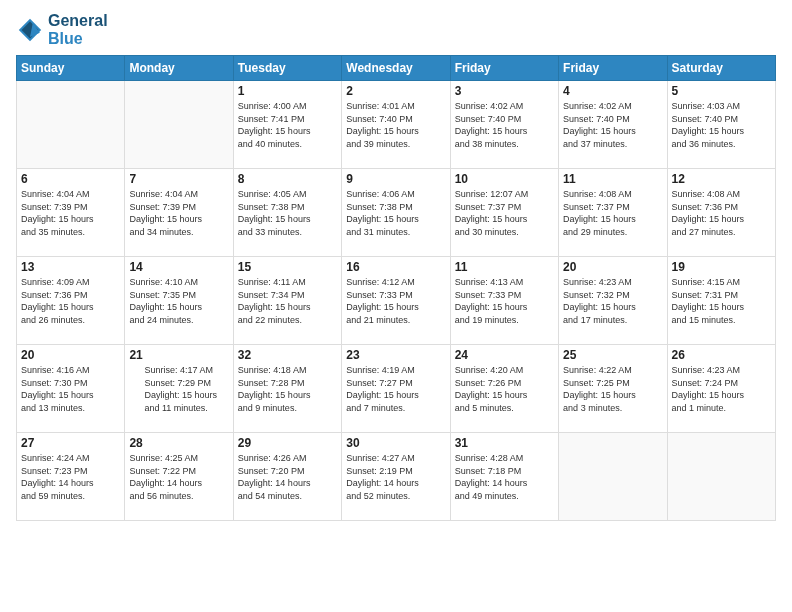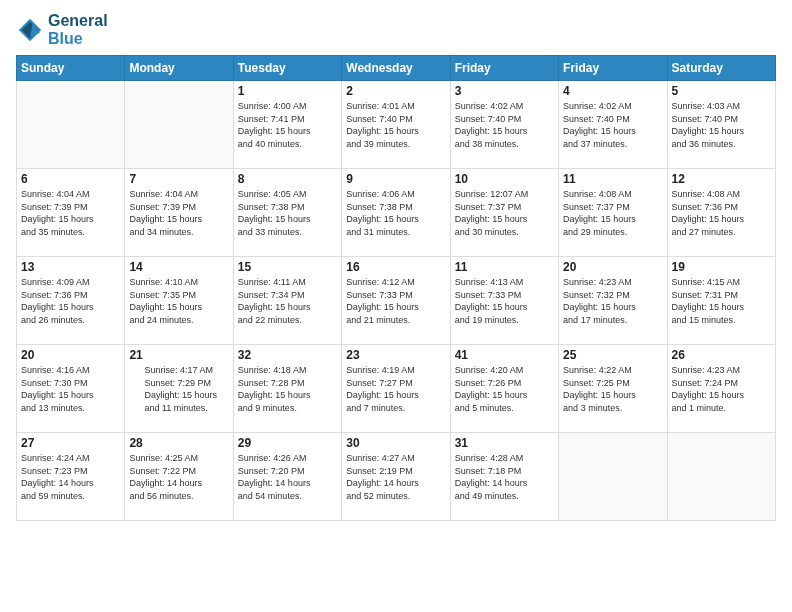--- a/index.html
+++ b/index.html
@@ -285,21 +285,21 @@
 and 9 minutes.</div>
           </td>
           <td>
             <span class="day-num">23</span>
             <div class="day-info" style="white-space: pre-line;">Sunrise: 4:19 AM
 Sunset: 7:27 PM
 Daylight: 15 hours
 and 7 minutes.</div>
           </td>
           <td>
-            <span class="day-num">41</span>
+            <span class="day-num">24</span>
             <div class="day-info" style="white-space: pre-line;">Sunrise: 4:20 AM
 Sunset: 7:26 PM
 Daylight: 15 hours
 and 5 minutes.</div>
           </td>
           <td>
             <span class="day-num">25</span>
             <div class="day-info" style="white-space: pre-line;">Sunrise: 4:22 AM
 Sunset: 7:25 PM
 Daylight: 15 hours

